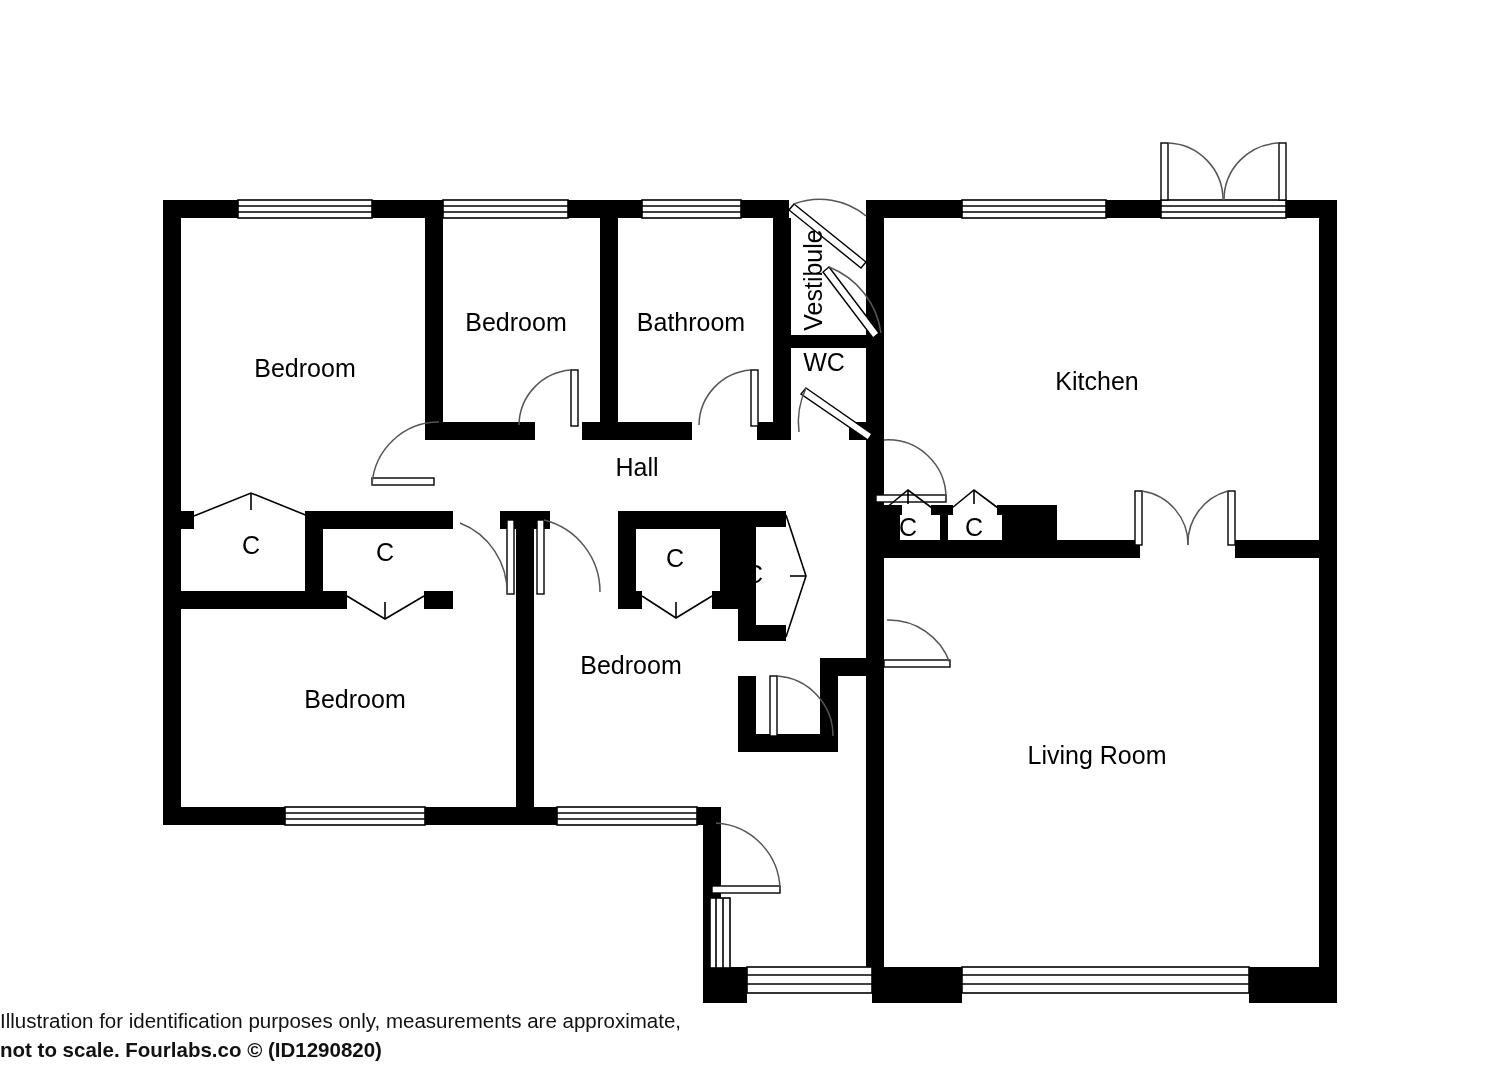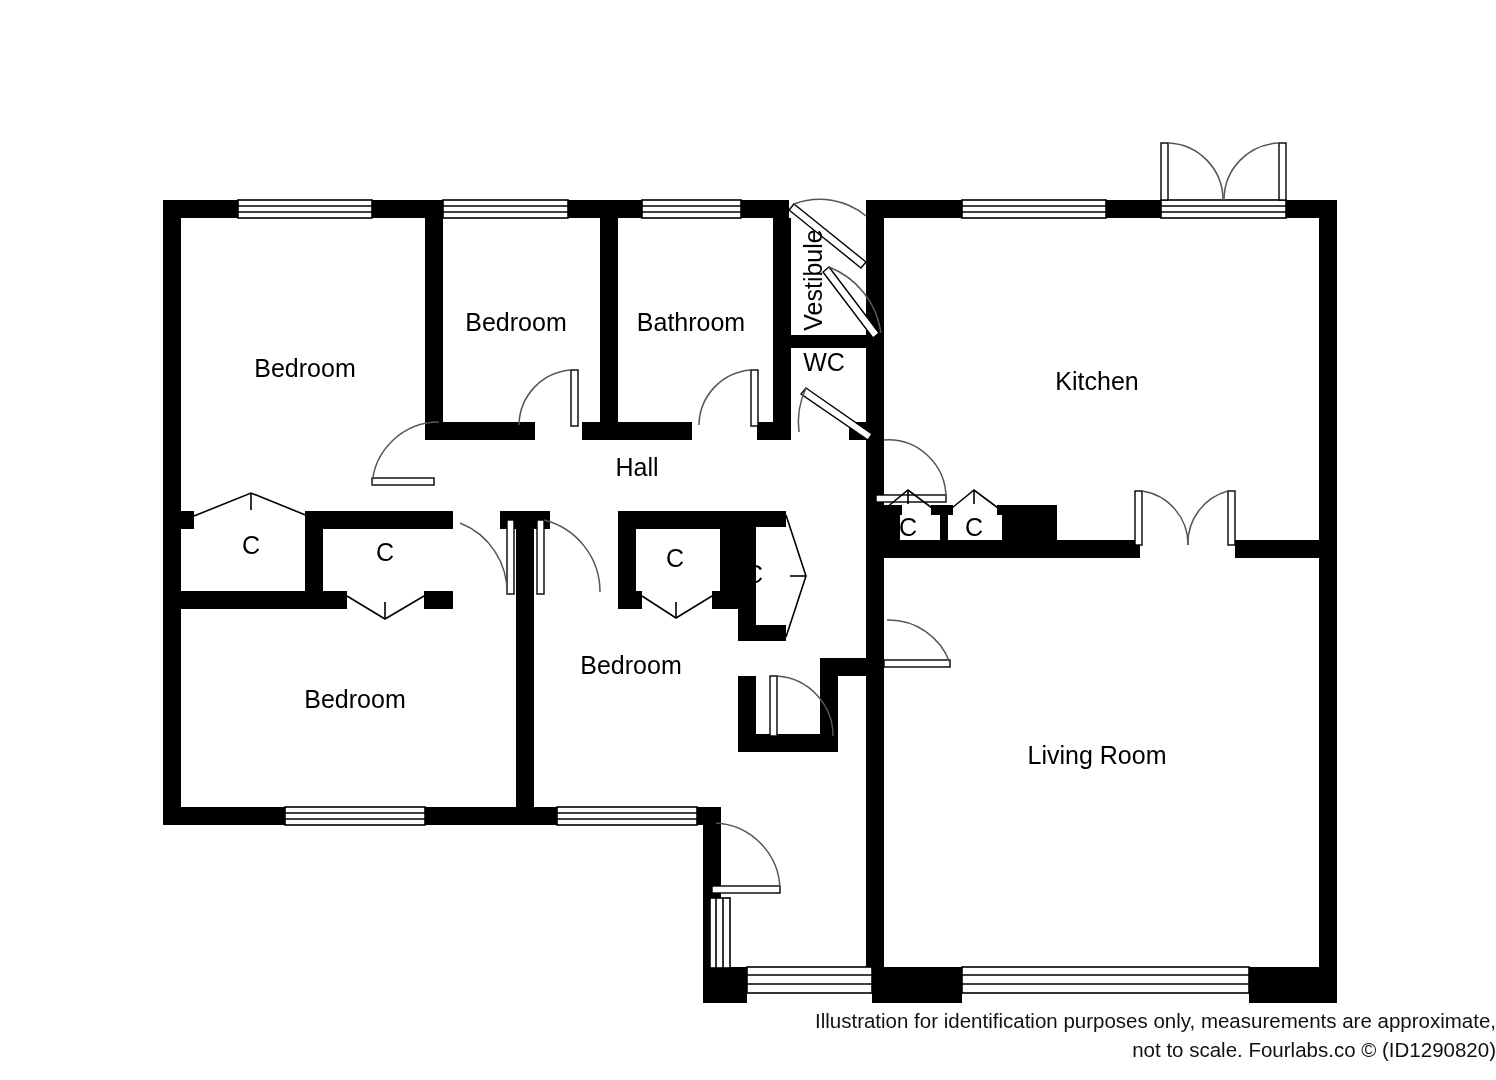--- a/index.html
+++ b/index.html
@@ -44,29 +44,29 @@
     font-family: "Liberation Sans", sans-serif;
     font-size: 25px;
     fill: #000000;
     text-anchor: middle;
     dominant-baseline: middle;
   }
   .footer-text {
     position: absolute;
     left: 0;
     width: 1496px;
-    text-align: right;
+    text-align: left;
     font-family: "Liberation Sans", sans-serif;
     font-size: 20.5px;
     color: #111111;
     line-height: 29px;
     white-space: pre;
   }
   #footer-line-1 { top: 1006px; }
-  #footer-line-2 { top: 1035px; }
+  #footer-line-2 { top: 1035px; font-weight: bold; }
 </style>
 </head>
 <body>
 
 <div id="plan-root">
 
   <svg id="floorplan" viewBox="0 0 1496 1080">
 
     <g>
 

